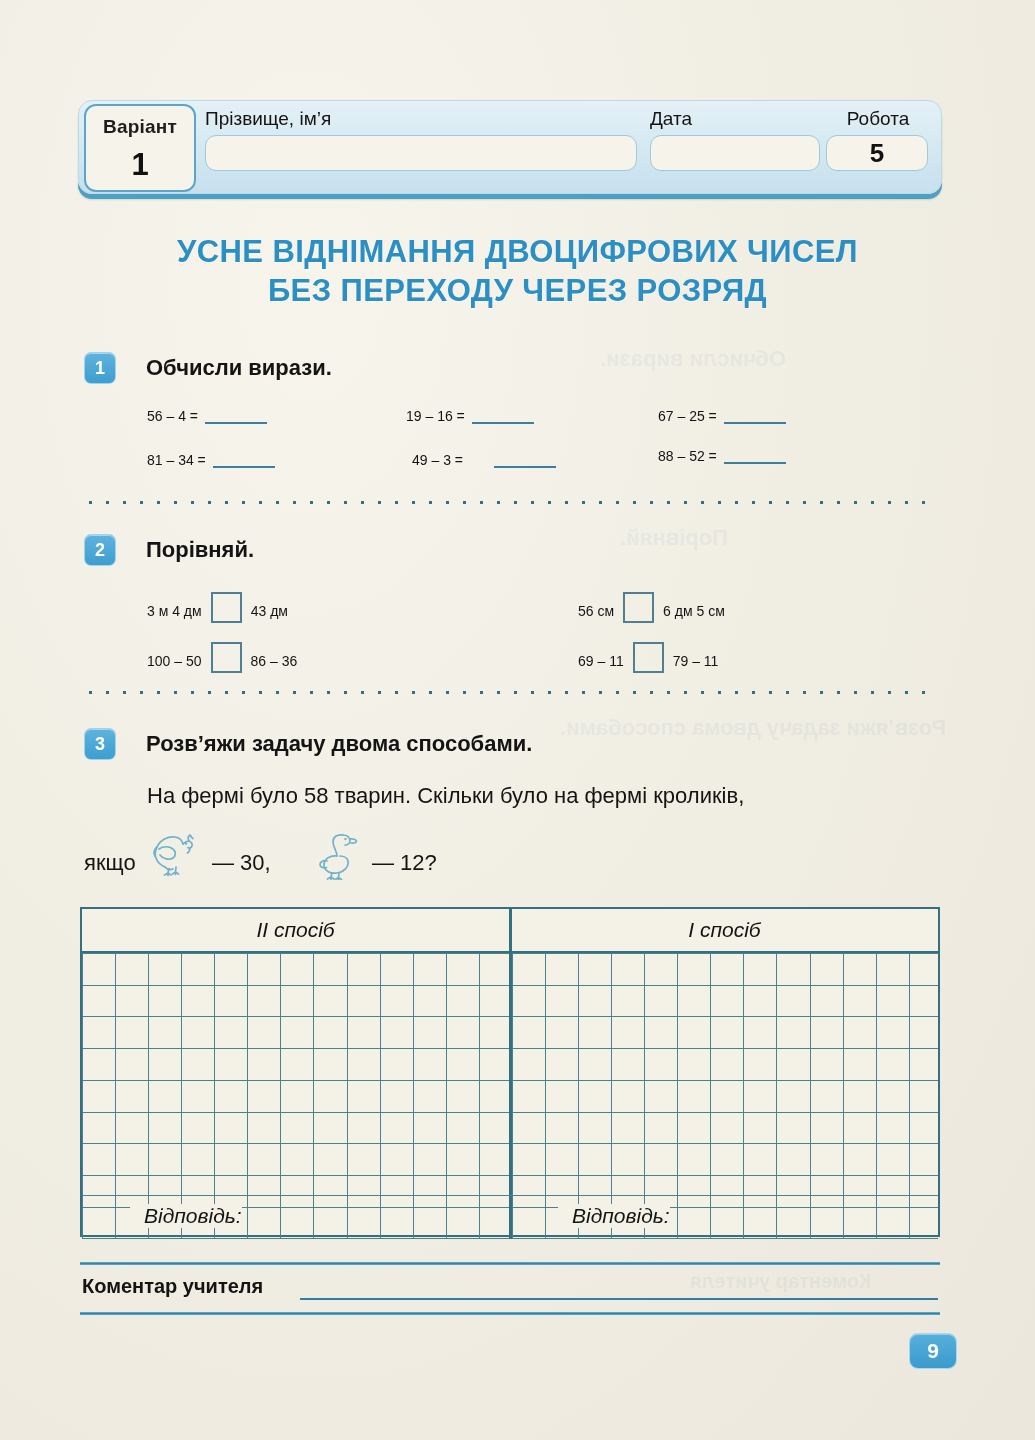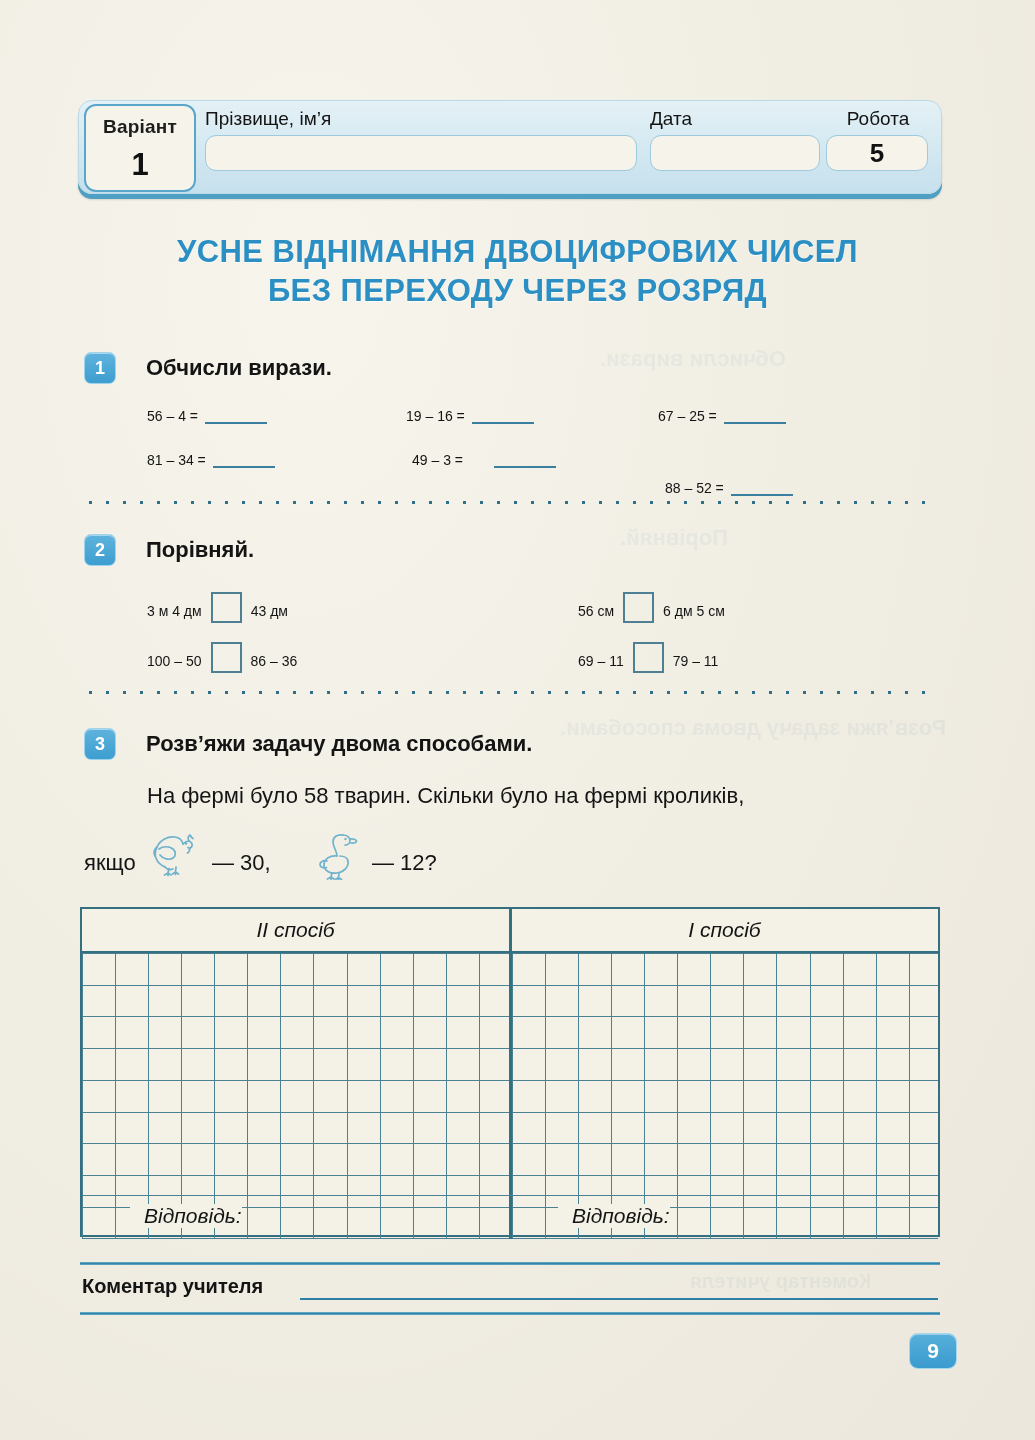--- a/index.html
+++ b/index.html
@@ -226,21 +226,21 @@
   </div>
 
   <div class="expr" style="left:147px;top:452px;">
     <span>81 – 34 =</span>
     <span class="blank"></span>
   </div>
   <div class="expr" style="left:412px;top:452px;gap:24px;">
     <span>49 – 3 =</span>
     <span class="blank"></span>
   </div>
-  <div class="expr" style="left:658px;top:480px;margin-left:7px;">
+  <div class="expr" style="left:658px;top:448px;">
     <span>88 – 52 =</span>
     <span class="blank"></span>
   </div>
 
   <div class="dots" style="left:82px;top:500px;width:856px;"></div>
 
   <div class="ex-badge" style="left:84px;top:534px;">2</div>
   <div class="ex-title" style="left:146px;top:537px;">Порівняй.</div>
 
   <div class="expr" style="left:147px;top:588px;">

